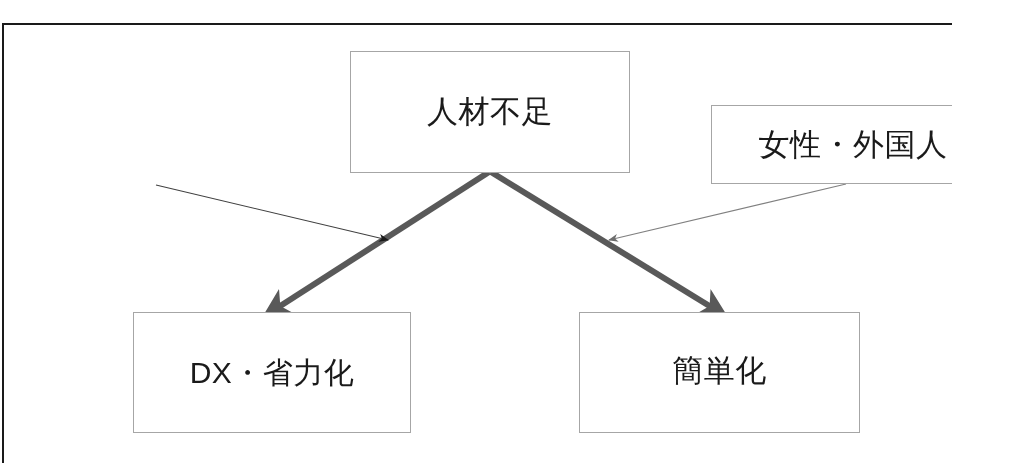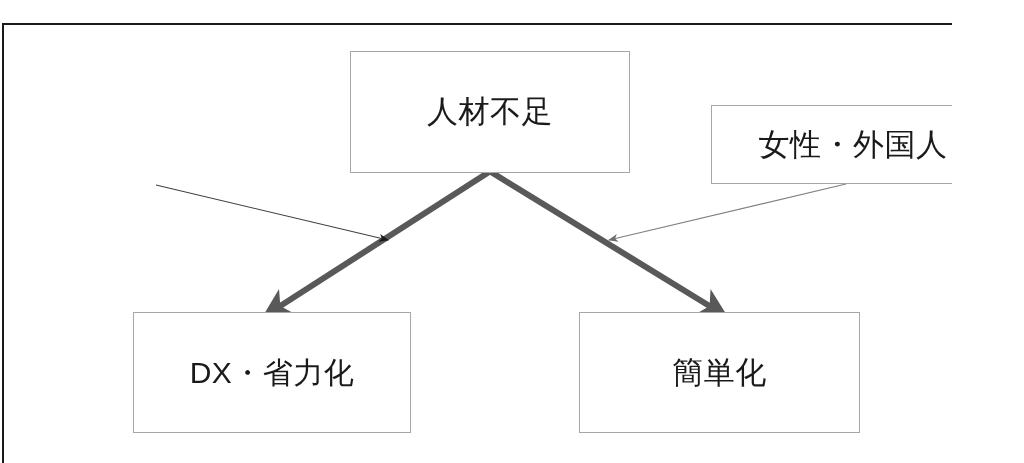--- a/index.html
+++ b/index.html
@@ -77,20 +77,21 @@
     left: 133px;
     top: 291px;
     width: 278px;
     height: 121px;
   }
   #node-bottom-right {
     left: 579px;
     top: 291px;
     width: 281px;
     height: 121px;
+    font-family: Liberation Mono, monospace;
   }
   #node-bottom-left .node-label {
     font-size: 30px;
   }
 </style>
 </head>
 <body>
 
 <div id="canvas">
 

